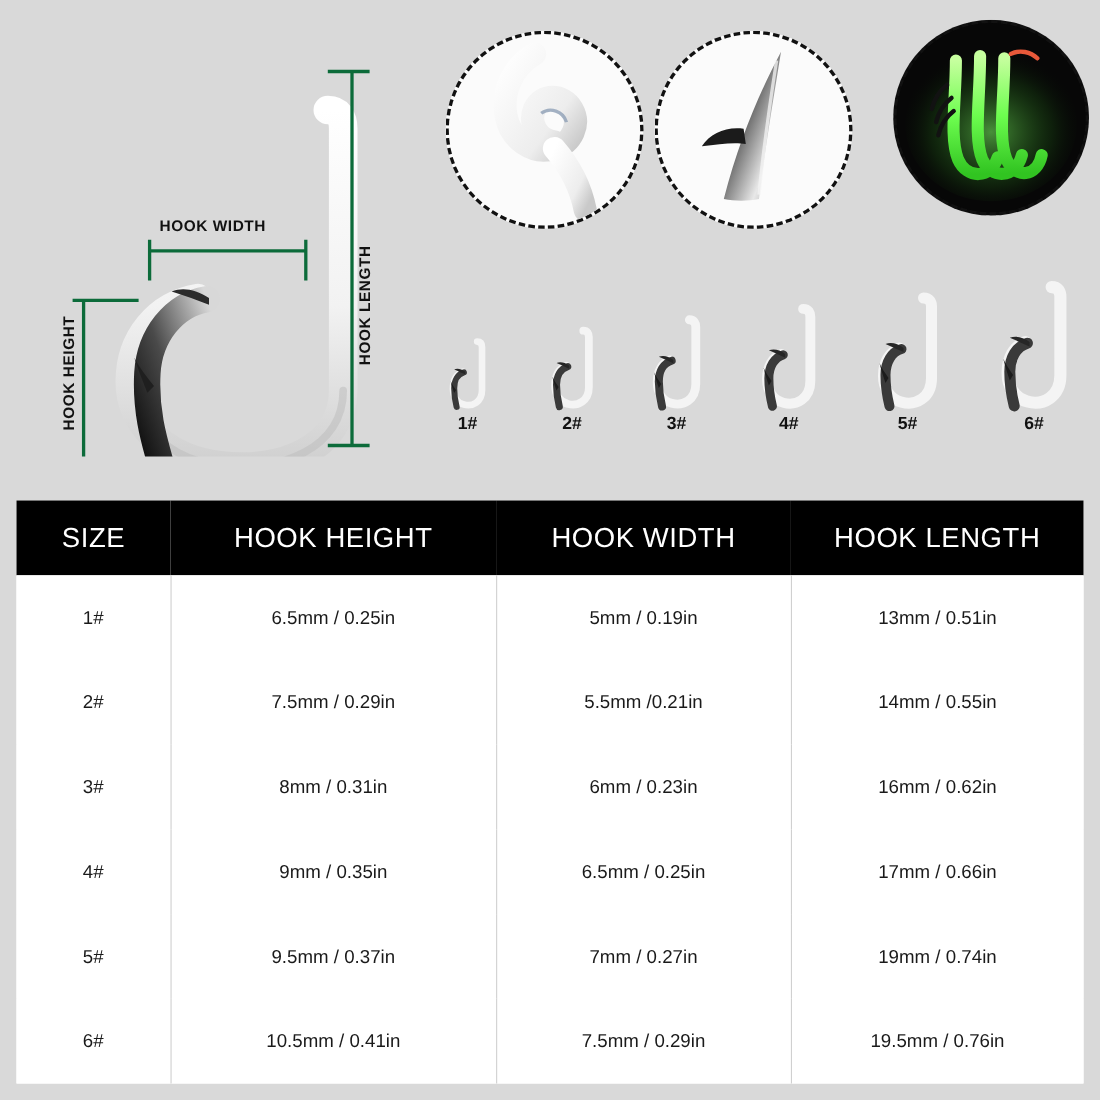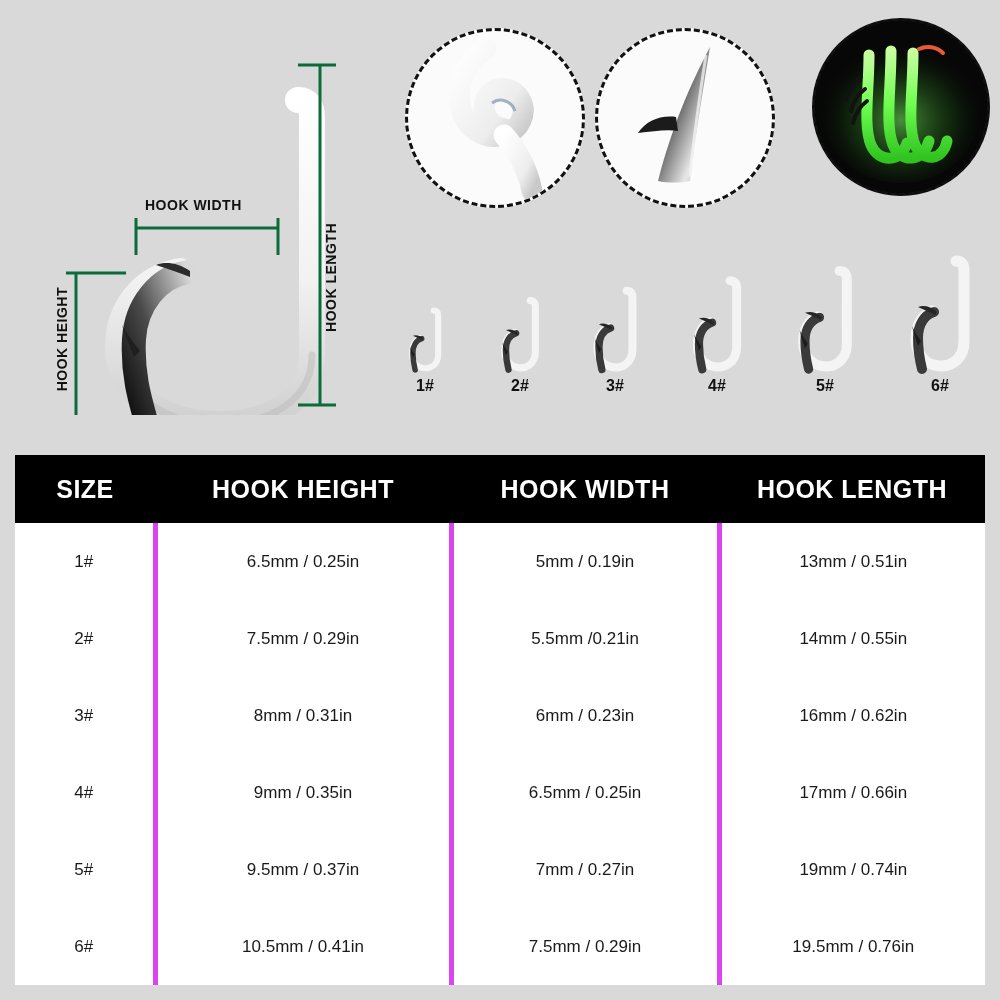--- a/index.html
+++ b/index.html
@@ -87,33 +87,33 @@
   table.spec {
     width: 100%;
     height: 100%;
     border-collapse: collapse;
     table-layout: fixed;
   }
   table.spec thead th {
     background: #000000;
     color: #ffffff;
     font-size: 25px;
-    font-weight: bold;
+    font-weight: normal;
     letter-spacing: 0.5px;
     height: 68px;
     text-align: center;
     border: none;
   }
   table.spec tbody td {
     background: #ffffff;
     color: #1a1a1a;
     font-size: 17px;
     text-align: center;
     height: 71px;
-    border-left: 5px solid #d946ef;
+    border-left: 1px solid #d946ef;
     border-right: 1px solid #d0d0d0;
     border-top: none;
     border-bottom: none;
     font-weight: 400;
   }
   table.spec tbody td:first-child { border-left: none; }
   table.spec tbody td:last-child { border-right: none; text-align: center; }
   table.spec col.c-size   { width: 140px; }
   table.spec col.c-height { width: 296px; }
   table.spec col.c-width  { width: 268px; }

